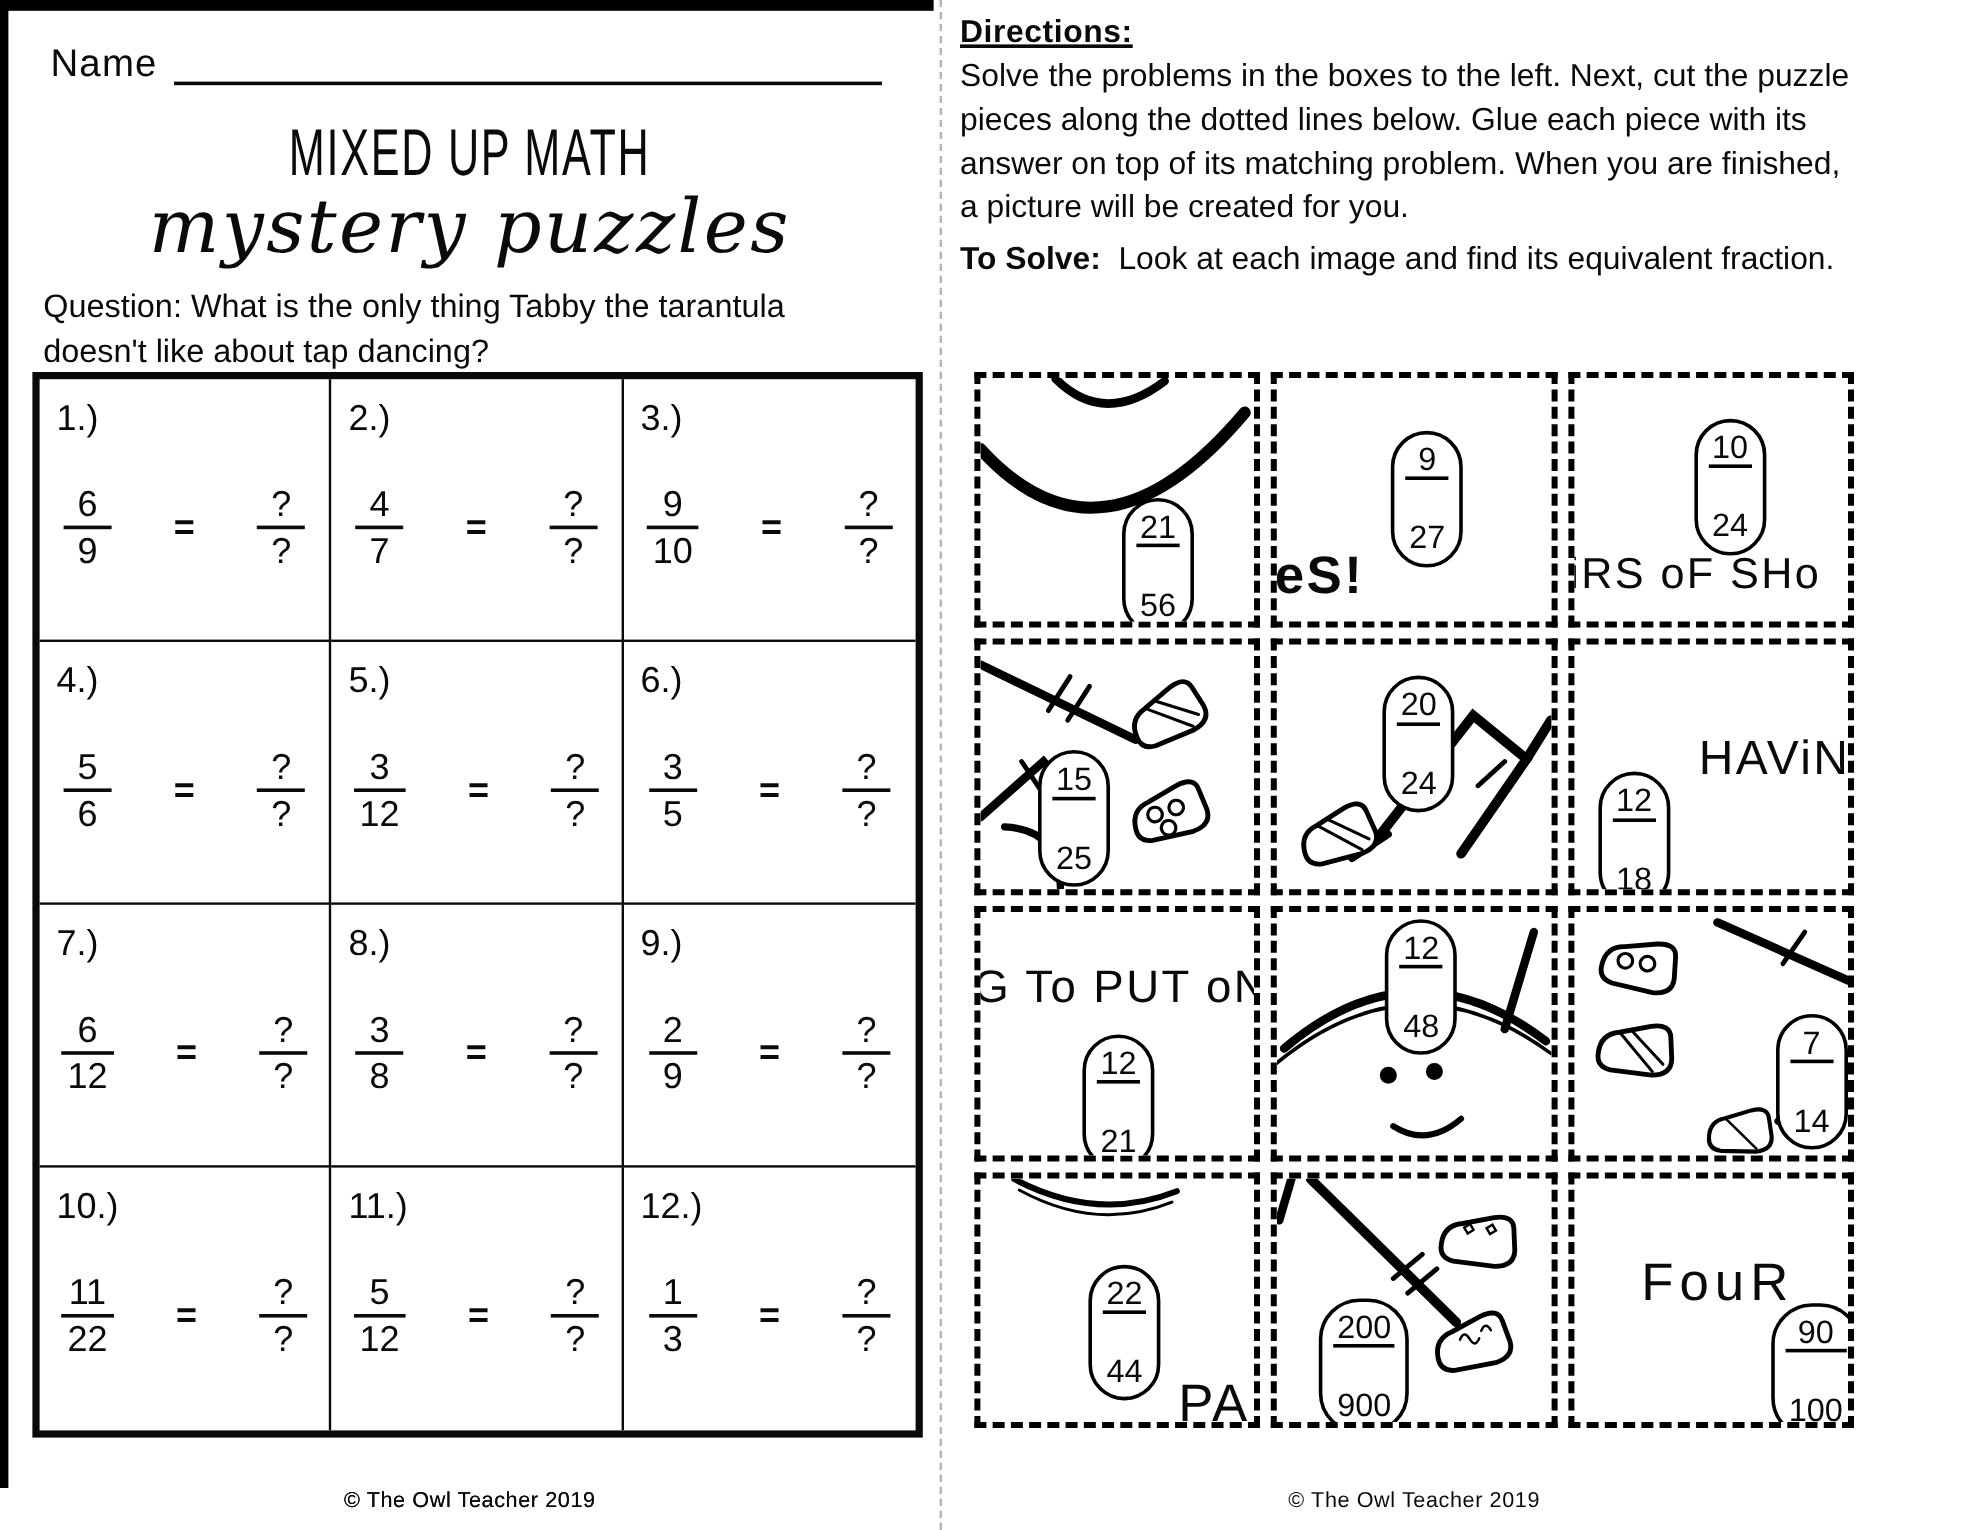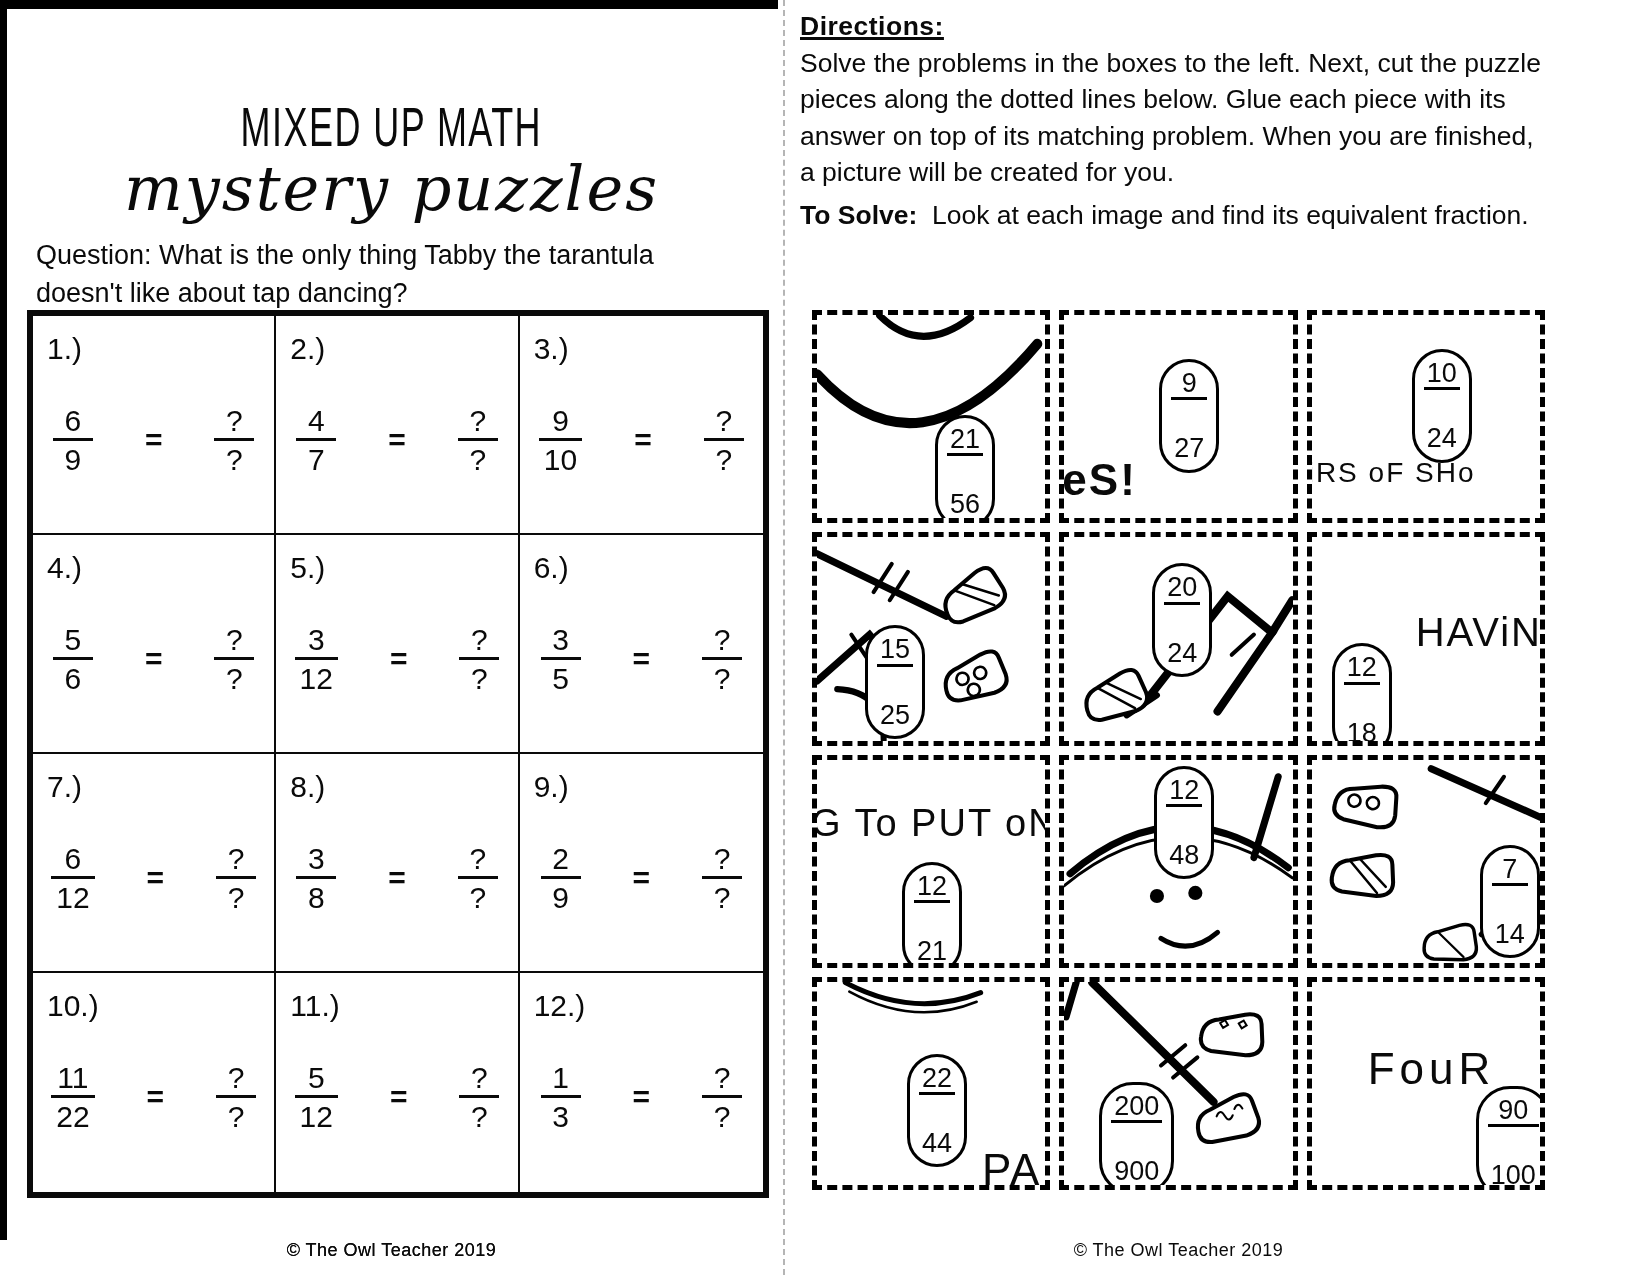--- a/index.html
+++ b/index.html
@@ -51,20 +51,24 @@
 </style>
 </head>
 <body>
 
 <div class="scan-top"></div>
 <div class="scan-left"></div>
 <div class="page-divider"></div>
 
 <div class="left-page">
 
+  <div class="name-row">
+    <span class="name-label">Name</span>
+    <span class="name-line"></span>
+  </div>
 
   <div class="title-wrap">
     <div class="title-main">MIXED UP MATH</div>
     <div class="title-script">mystery puzzles</div>
   </div>
 
   <div class="question">Question: What is the only thing Tabby the tarantula doesn't like about tap dancing?</div>
 
   <div class="ptable">
 
@@ -284,21 +288,21 @@
         <span class="bd">27</span>
       </div>
       <div class="ptext" style="left:-2px;top:140px;font-size:44px;font-weight:bold;">eS!</div>
     </div>
 
     <div class="piece">
       <div class="badge" style="left:100px;top:34px;">
         <span class="bn">10</span>
         <span class="bd">24</span>
       </div>
-      <div class="ptext" style="left:-4px;top:142px;font-size:28px;">iRS oF SHo</div>
+      <div class="ptext" style="left:-4px;top:142px;font-size:36px;">iRS oF SHo</div>
     </div>
 
     <div class="piece">
       <svg viewBox="0 0 226 200" fill="none" stroke="#000" stroke-linecap="round">
         <path d="M0,16 L128,78" stroke-width="7"></path>
         <path d="M56,54 L74,26 M72,62 L90,34" stroke-width="4"></path>
         <path d="M0,142 L52,96 L96,148" stroke-width="7"></path>
         <path d="M34,96 L50,120" stroke-width="4"></path>
         <path d="M66,200 Q66,152 20,150" stroke-width="6"></path>
         <g transform="translate(118,48) rotate(-16)">

